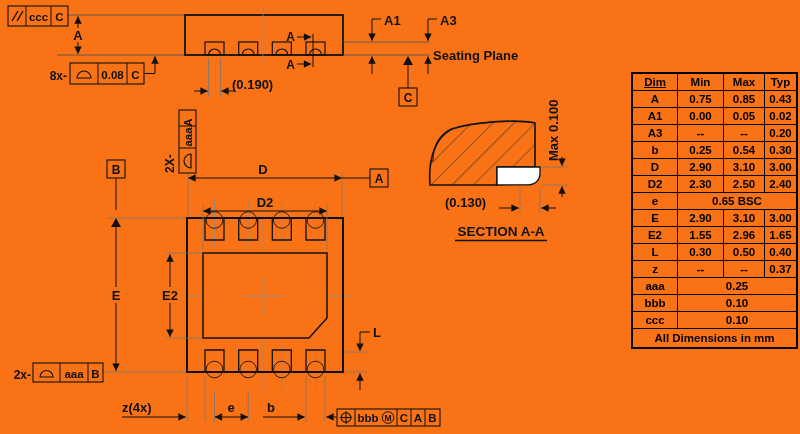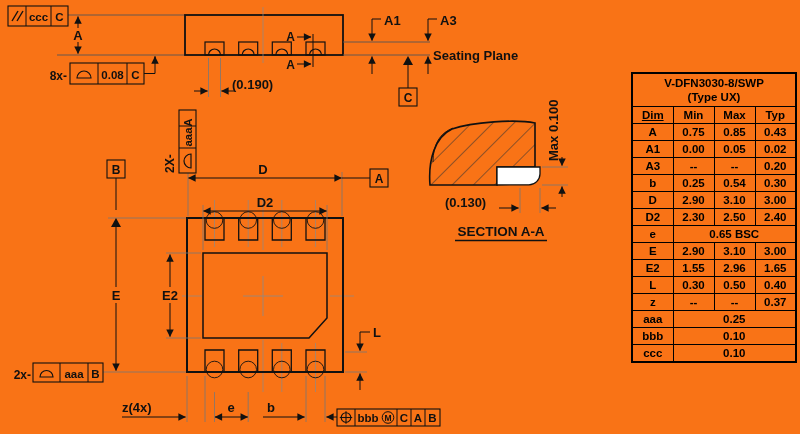--- a/index.html
+++ b/index.html
@@ -305,26 +305,20 @@
       <text x="432.5" y="422" font-size="11.5" font-weight="700" text-anchor="middle">B</text>
     </g>
   </g>
 </svg>
 
 
 <div class="dim-table">
   <table>
     <tbody>
       <tr>
-        <td colspan="4" class="title-cell">
-          <div>V-DFN3030-8/SWP</div>
-          <div>(Type UX)</div>
-        </td>
-      </tr>
-      <tr>
         <td class="c1">Dim</td>
         <td class="c2">Min</td>
         <td class="c3">Max</td>
         <td class="c4">Typ</td>
       </tr>
       <tr>
         <td>A</td>
         <td>0.75</td>
         <td>0.85</td>
         <td>0.43</td>
@@ -392,17 +386,20 @@
         <td colspan="3">0.25</td>
       </tr>
       <tr>
         <td>bbb</td>
         <td colspan="3">0.10</td>
       </tr>
       <tr>
         <td>ccc</td>
         <td colspan="3">0.10</td>
       </tr>
+      <tr>
+        <td colspan="4" class="footer-cell">All Dimensions in mm</td>
+      </tr>
     </tbody>
   </table>
 </div>
 
 </div>
 
 </body></html>

